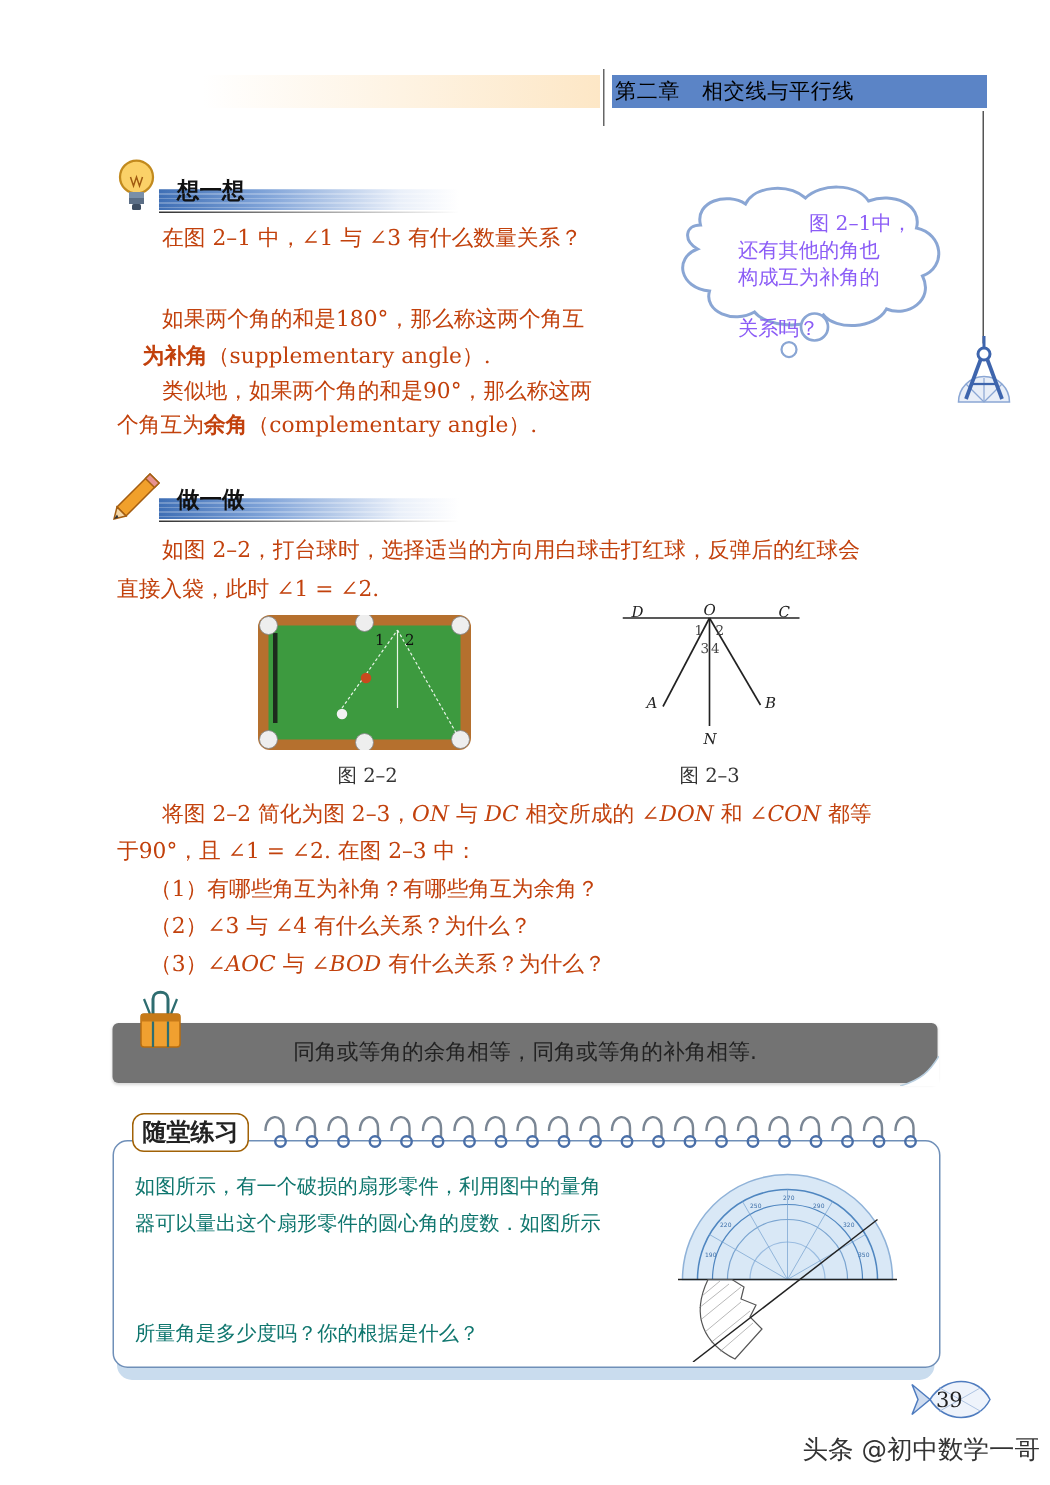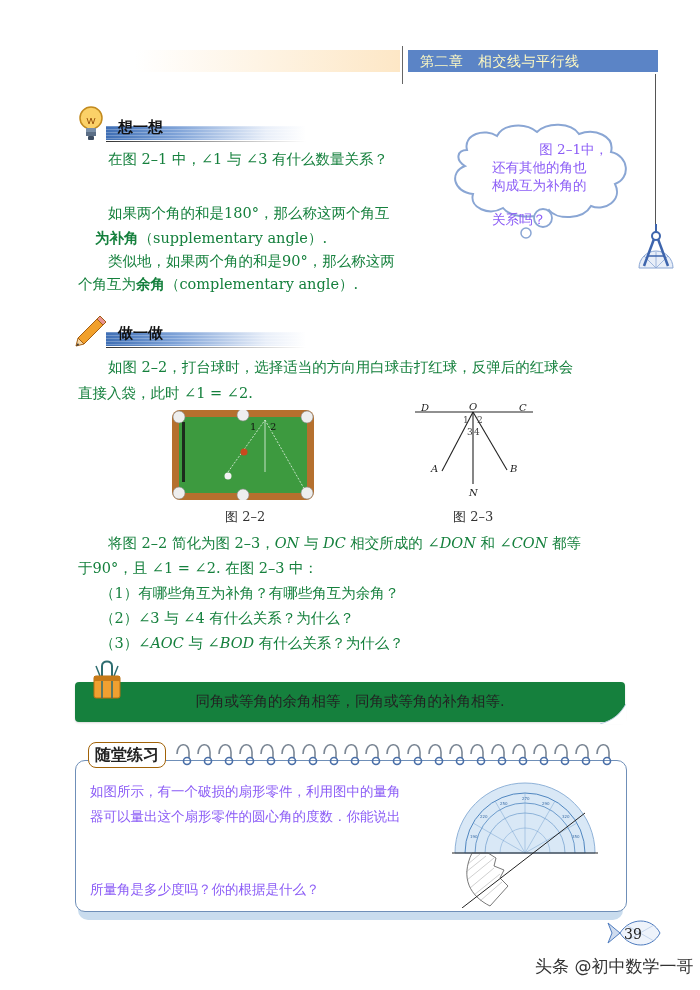--- a/index.html
+++ b/index.html
@@ -6,58 +6,58 @@
     html, body { width: 700px; height: 990px; background: #ffffff; overflow: hidden; }
     body { position: relative; font-family: "DejaVu Serif", "Liberation Serif", serif; color: #222; }
 
     .abs { position: absolute; }
 
     
     .header-fade { left: 135px; top: 50px; width: 265px; height: 22px;
       background: linear-gradient(to right, rgba(255,240,215,0), #fde7c6); }
     .header-sep { left: 402px; top: 46px; width: 1px; height: 38px; background: #666; }
     .chapter-bar { left: 408px; top: 50px; width: 250px; height: 22px; background: #5b84c6;
-      color: #fef9c3; font-family: "DejaVu Sans", sans-serif; font-size: 14px; line-height: 22px;
-      padding-left: 12px; letter-spacing: 0.5px; }
+      color: #000000; font-family: "DejaVu Sans", sans-serif; font-size: 14px; line-height: 22px;
+      padding-left: 2px; letter-spacing: 0.5px; }
     .margin-line { left: 655px; top: 74px; width: 1px; height: 155px; background: #555; }
 
     
     .sec-head { height: 26px; }
     .sec-head .bar { position: absolute; left: 28px; top: 14px; width: 200px; height: 14px;
       background: linear-gradient(to right, #3f6fb5 0%, #7fa3d8 35%, rgba(200,215,240,0.4) 80%, rgba(255,255,255,0) 100%); }
     .sec-head .bar::after { content: ""; position: absolute; left: 0; right: 0; top: 0; bottom: 0;
       background: repeating-linear-gradient(to bottom, rgba(255,255,255,0.25) 0 1px, transparent 1px 3px); }
     .sec-head .underline { position: absolute; left: 28px; top: 29px; width: 200px; height: 1px;
       background: linear-gradient(to right, #333, rgba(0,0,0,0)); }
     .sec-head .title { position: absolute; left: 40px; top: 6px; font-family: "DejaVu Sans", sans-serif;
       font-weight: bold; font-size: 15px; color: #111; }
 
-    .txt { font-size: 14.5px; line-height: 27px; color: #15803d; }
+    .txt { font-size: 14.5px; line-height: 27px; color: #c2410c; }
     .txt b { font-family: "DejaVu Sans", sans-serif; font-weight: bold; }
     .ital { font-style: italic; text-align: right; }
     .caption { font-size: 13px; color: #333; }
 
     
     .cloud-text { font-size: 13.5px; line-height: 18px; color: #8b5cf6; }
 
     
-    .note { left: 75px; top: 682px; width: 550px; height: 40px; background: #15803d;
+    .note { left: 75px; top: 682px; width: 550px; height: 40px; background: #737373;
       border-radius: 4px; box-shadow: 0 1px 2px rgba(0,0,0,0.15); }
     .note-text { left: 0; width: 550px; top: 10px; text-align: center; font-family: "DejaVu Sans", sans-serif;
       font-size: 14.5px; color: #222; }
 
     
     .practice-shadow { left: 78px; top: 770px; width: 545px; height: 150px; background: #c9dcee;
       border-radius: 10px; }
     .practice-box { left: 75px; top: 760px; width: 552px; height: 152px; background: #fff;
       border: 1.5px solid #6f8fb8; border-radius: 10px; }
     .practice-label { left: 88px; top: 742px; width: 78px; height: 26px; background: #fff;
       border: 1px solid #a16207; border-radius: 8px; font-family: "DejaVu Sans", sans-serif;
       font-weight: bold; font-size: 16px; line-height: 24px; text-align: center; color: #222; }
-    .practice-text { font-size: 13.5px; line-height: 24px; color: #8b5cf6; }
+    .practice-text { font-size: 13.5px; line-height: 24px; color: #0f766e; }
 
     .page-num { font-size: 14px; color: #222; }
     .watermark { font-family: "DejaVu Sans", sans-serif; font-size: 17px; color: #333; }
   </style>
 </head>
 <body>
 
 <div class="abs header-fade"></div>
 <div class="abs header-sep"></div>
 <div class="abs chapter-bar">第二章　相交线与平行线</div>
@@ -232,21 +232,21 @@
       <circle cx="390" cy="21" r="3.5" stroke="#4a6fa8"></circle>
     <path d="M401 14 C401 2 413 2 413 12 L413 18"></path>
       <circle cx="411" cy="21" r="3.5" stroke="#4a6fa8"></circle>
     <path d="M422 14 C422 2 434 2 434 12 L434 18"></path>
       <circle cx="432" cy="21" r="3.5" stroke="#4a6fa8"></circle>
   </g>
 </svg>
 <div class="abs practice-label">随堂练习</div>
 
 <div class="abs practice-text" style="left:90px; top:779px;">如图所示，有一个破损的扇形零件，利用图中的量角</div>
-<div class="abs practice-text" style="left:90px; top:804px;">器可以量出这个扇形零件的圆心角的度数．你能说出</div>
+<div class="abs practice-text" style="left:90px; top:804px;">器可以量出这个扇形零件的圆心角的度数．如图所示</div>
 <div class="abs practice-text" style="left:90px; top:829px;margin-top:48px;">所量角是多少度吗？你的根据是什么？</div>
 
 <svg class="abs" style="left:450px; top:778px;" width="150" height="130" viewBox="0 0 150 130">
   <path d="M5 75 A70 70 0 0 1 145 75 Z" fill="#d9e8f6" stroke="#8fb2d8" stroke-width="1"></path>
   <path d="M15 75 A60 60 0 0 1 135 75" fill="none" stroke="#4f86c0" stroke-width="1"></path>
   <path d="M25 75 A50 50 0 0 1 125 75" fill="none" stroke="#4f86c0" stroke-width="0.8"></path>
   <path d="M35 75 A40 40 0 0 1 115 75" fill="none" stroke="#7aa4d0" stroke-width="0.8"></path>
   <path d="M50 75 A25 25 0 0 1 100 75" fill="none" stroke="#9abce0" stroke-width="0.8"></path>
   <g stroke="#7aa4d0" stroke-width="0.5">
     <line x1="75" y1="75" x2="15" y2="75"></line>

